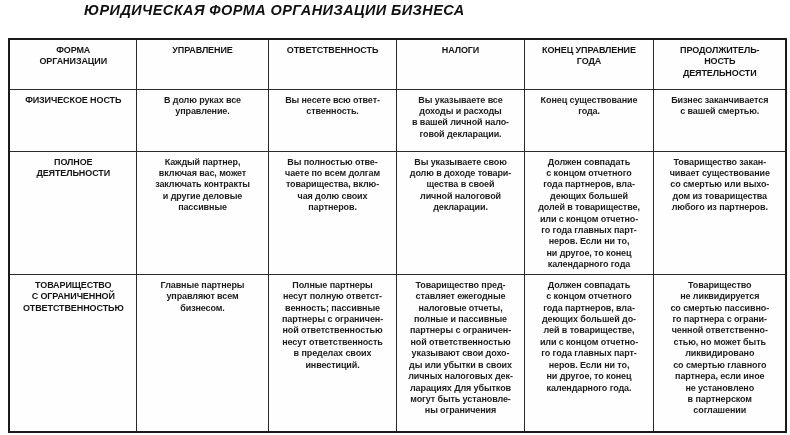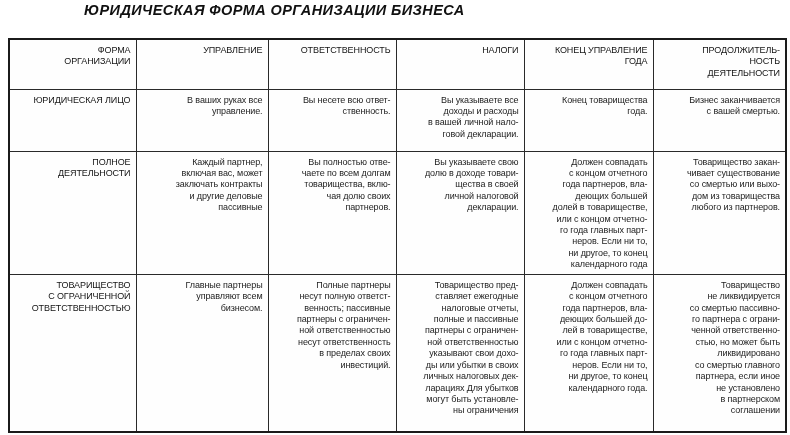--- a/index.html
+++ b/index.html
@@ -35,25 +35,25 @@
     top: 38px;
     width: 777px;
     border-collapse: collapse;
     table-layout: fixed;
     border: 2.5px solid #1b1b1b;
     background: #fefefe;
   }
   table.grid th, table.grid td {
     border: 1.5px solid #2a2a2a;
     vertical-align: top;
-    text-align: right;
+    text-align: center;
     padding: 5px 5px 3px 6px;
     font-size: 9px;
     line-height: 1.27;
-    font-weight: normal;
+    font-weight: bold;
     letter-spacing: -0.1px;
     white-space: pre-line;
     overflow: hidden;
   }
   table.grid thead tr { height: 50px; }
   table.grid tbody tr:nth-child(1) { height: 62px; }
   table.grid tbody tr:nth-child(2) { height: 120px; }
   table.grid tbody tr:nth-child(3) { height: 158px; }
   td.body-cell { font-weight: bold; color: #1c1c1c; }
 </style>
@@ -81,30 +81,30 @@
         <th>НАЛОГИ</th>
         <th>КОНЕЦ УПРАВЛЕНИЕ
 ГОДА</th>
         <th>ПРОДОЛЖИТЕЛЬ-
 НОСТЬ
 ДЕЯТЕЛЬНОСТИ</th>
       </tr>
     </thead>
     <tbody>
       <tr>
-        <th>ЮРИДИЧЕСКАЯ ЛИЦО</th>
-        <td class="body-cell">В ваших руках все
+        <th>ФИЗИЧЕСКОЕ НОСТЬ</th>
+        <td class="body-cell">В долю руках все
 управление.</td>
         <td class="body-cell">Вы несете всю ответ-
 ственность.</td>
         <td class="body-cell">Вы указываете все
 доходы и расходы
 в вашей личной нало-
 говой декларации.</td>
-        <td class="body-cell">Конец товарищества
+        <td class="body-cell">Конец существование
 года.</td>
         <td class="body-cell">Бизнес заканчивается
 с вашей смертью.</td>
       </tr>
       <tr>
         <th>ПОЛНОЕ
 ДЕЯТЕЛЬНОСТИ</th>
         <td class="body-cell">Каждый партнер,
 включая вас, может
 заключать контракты

